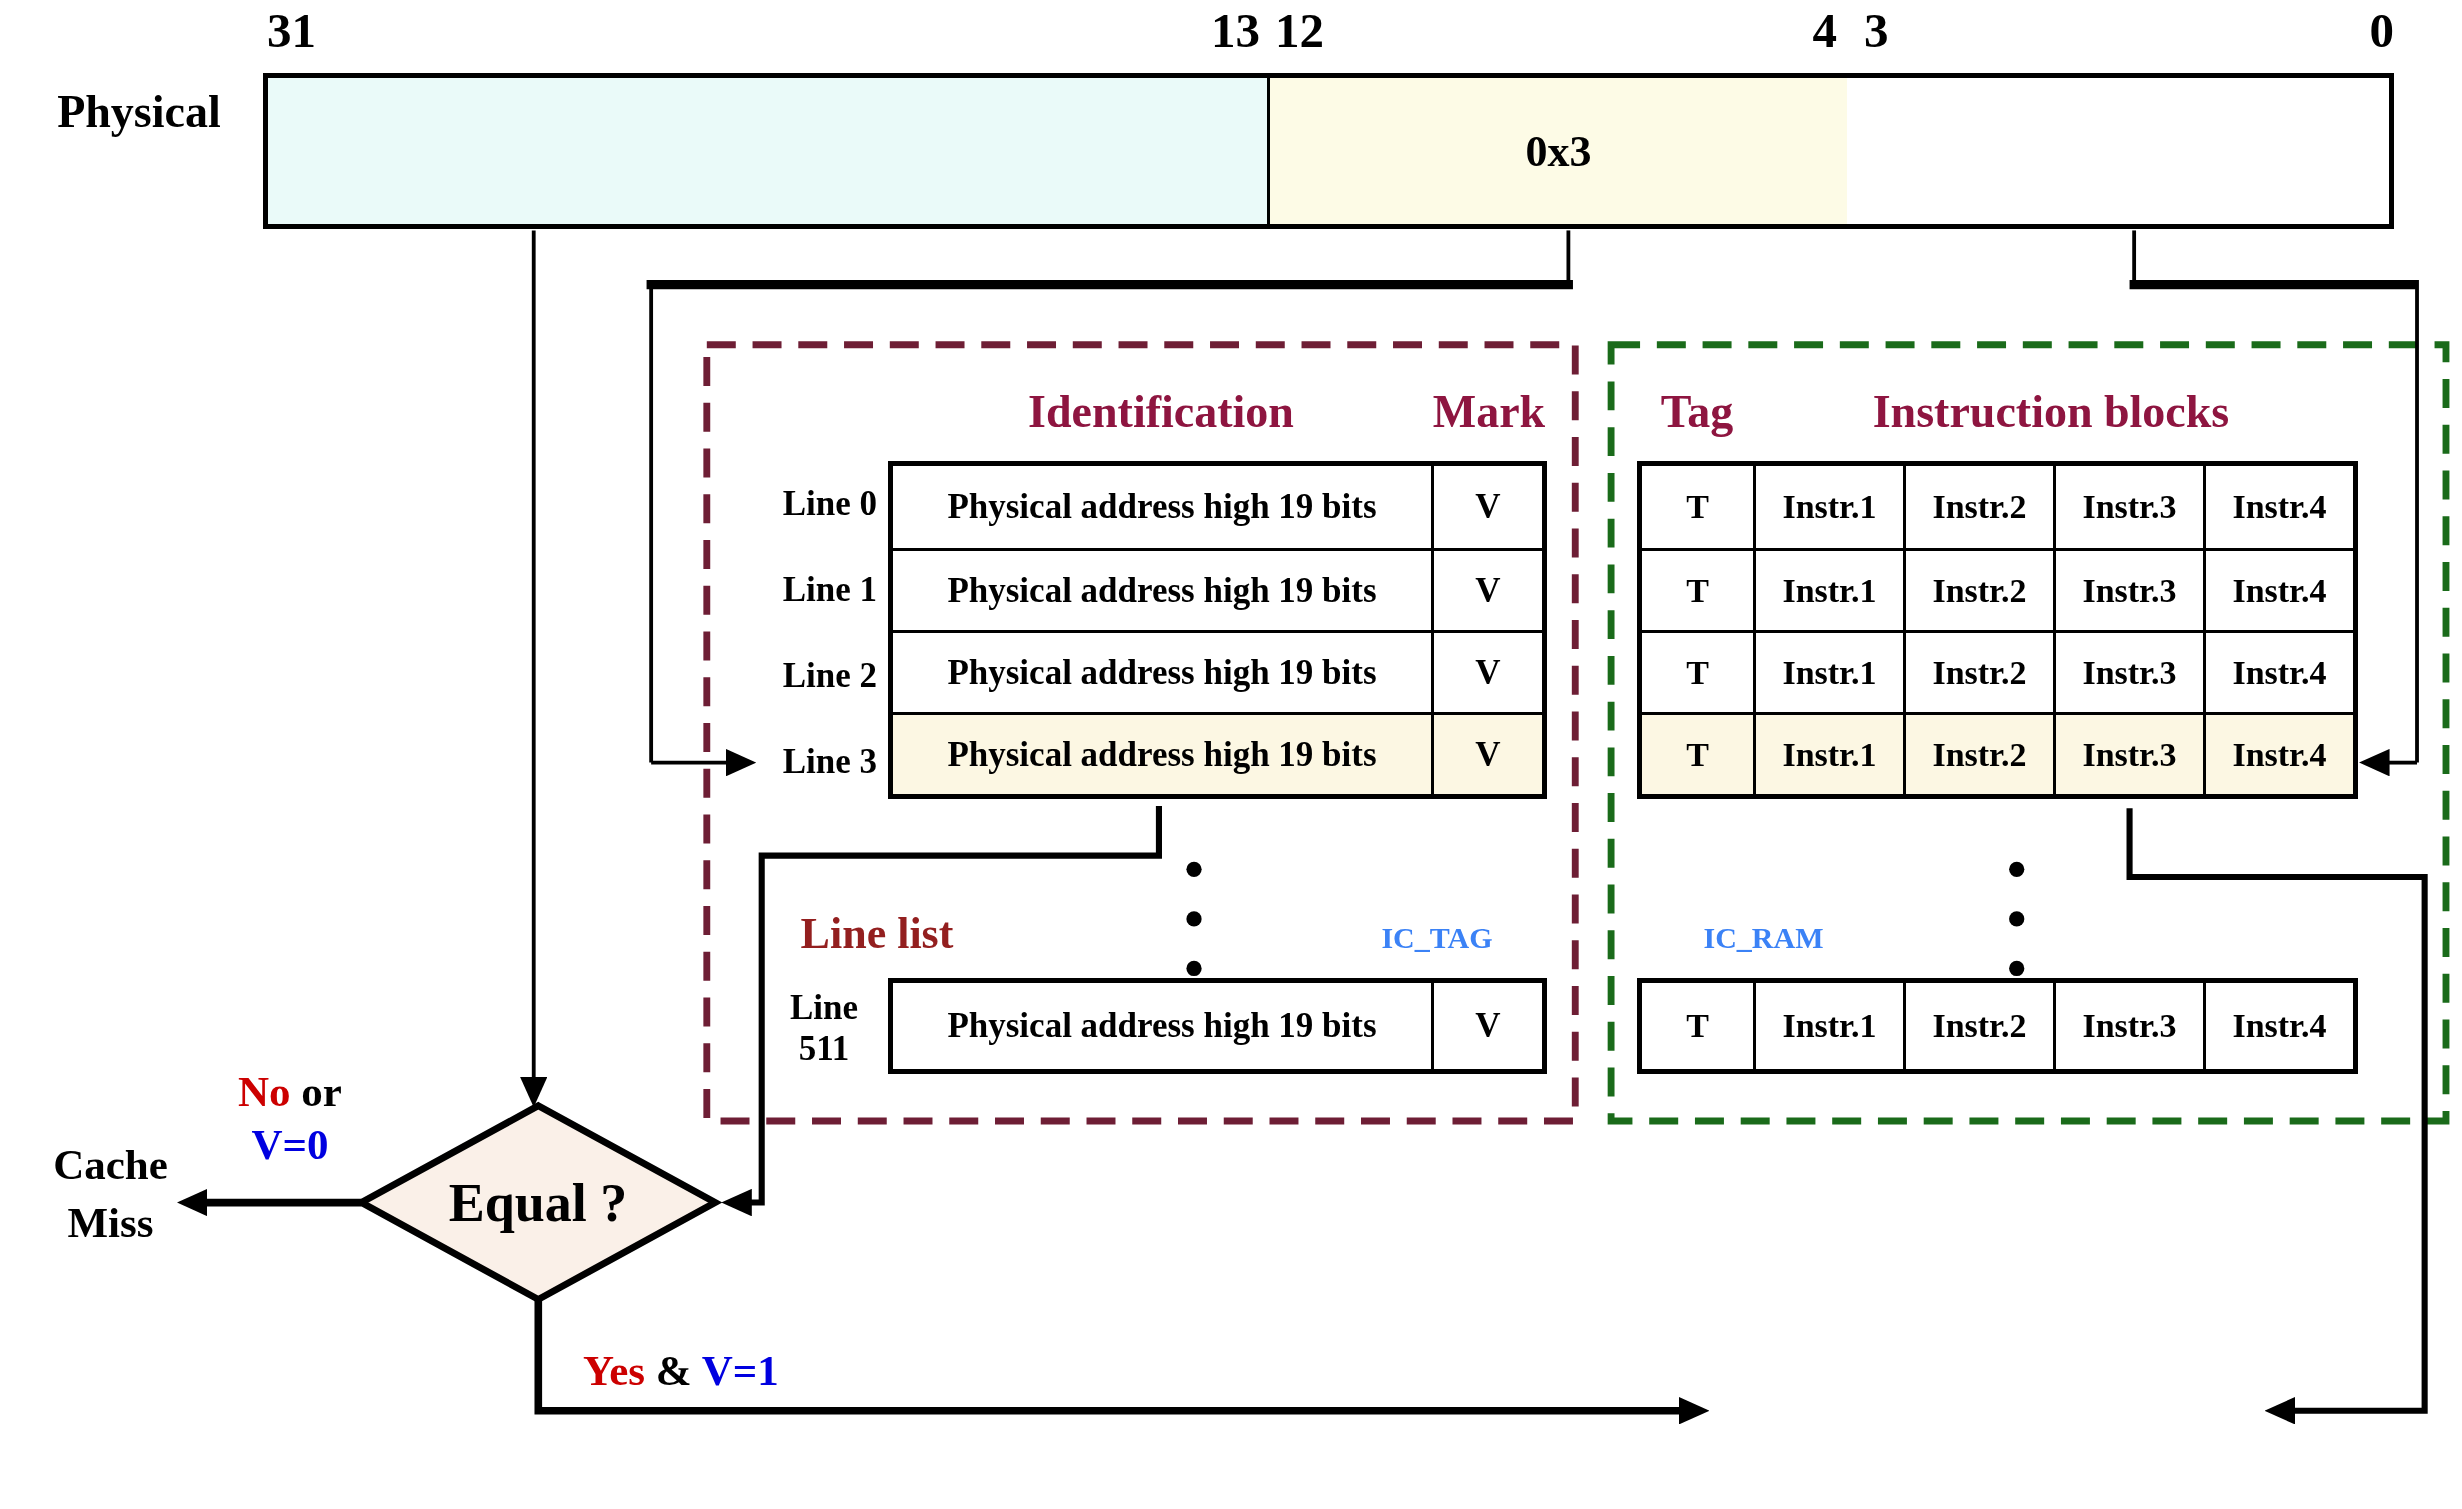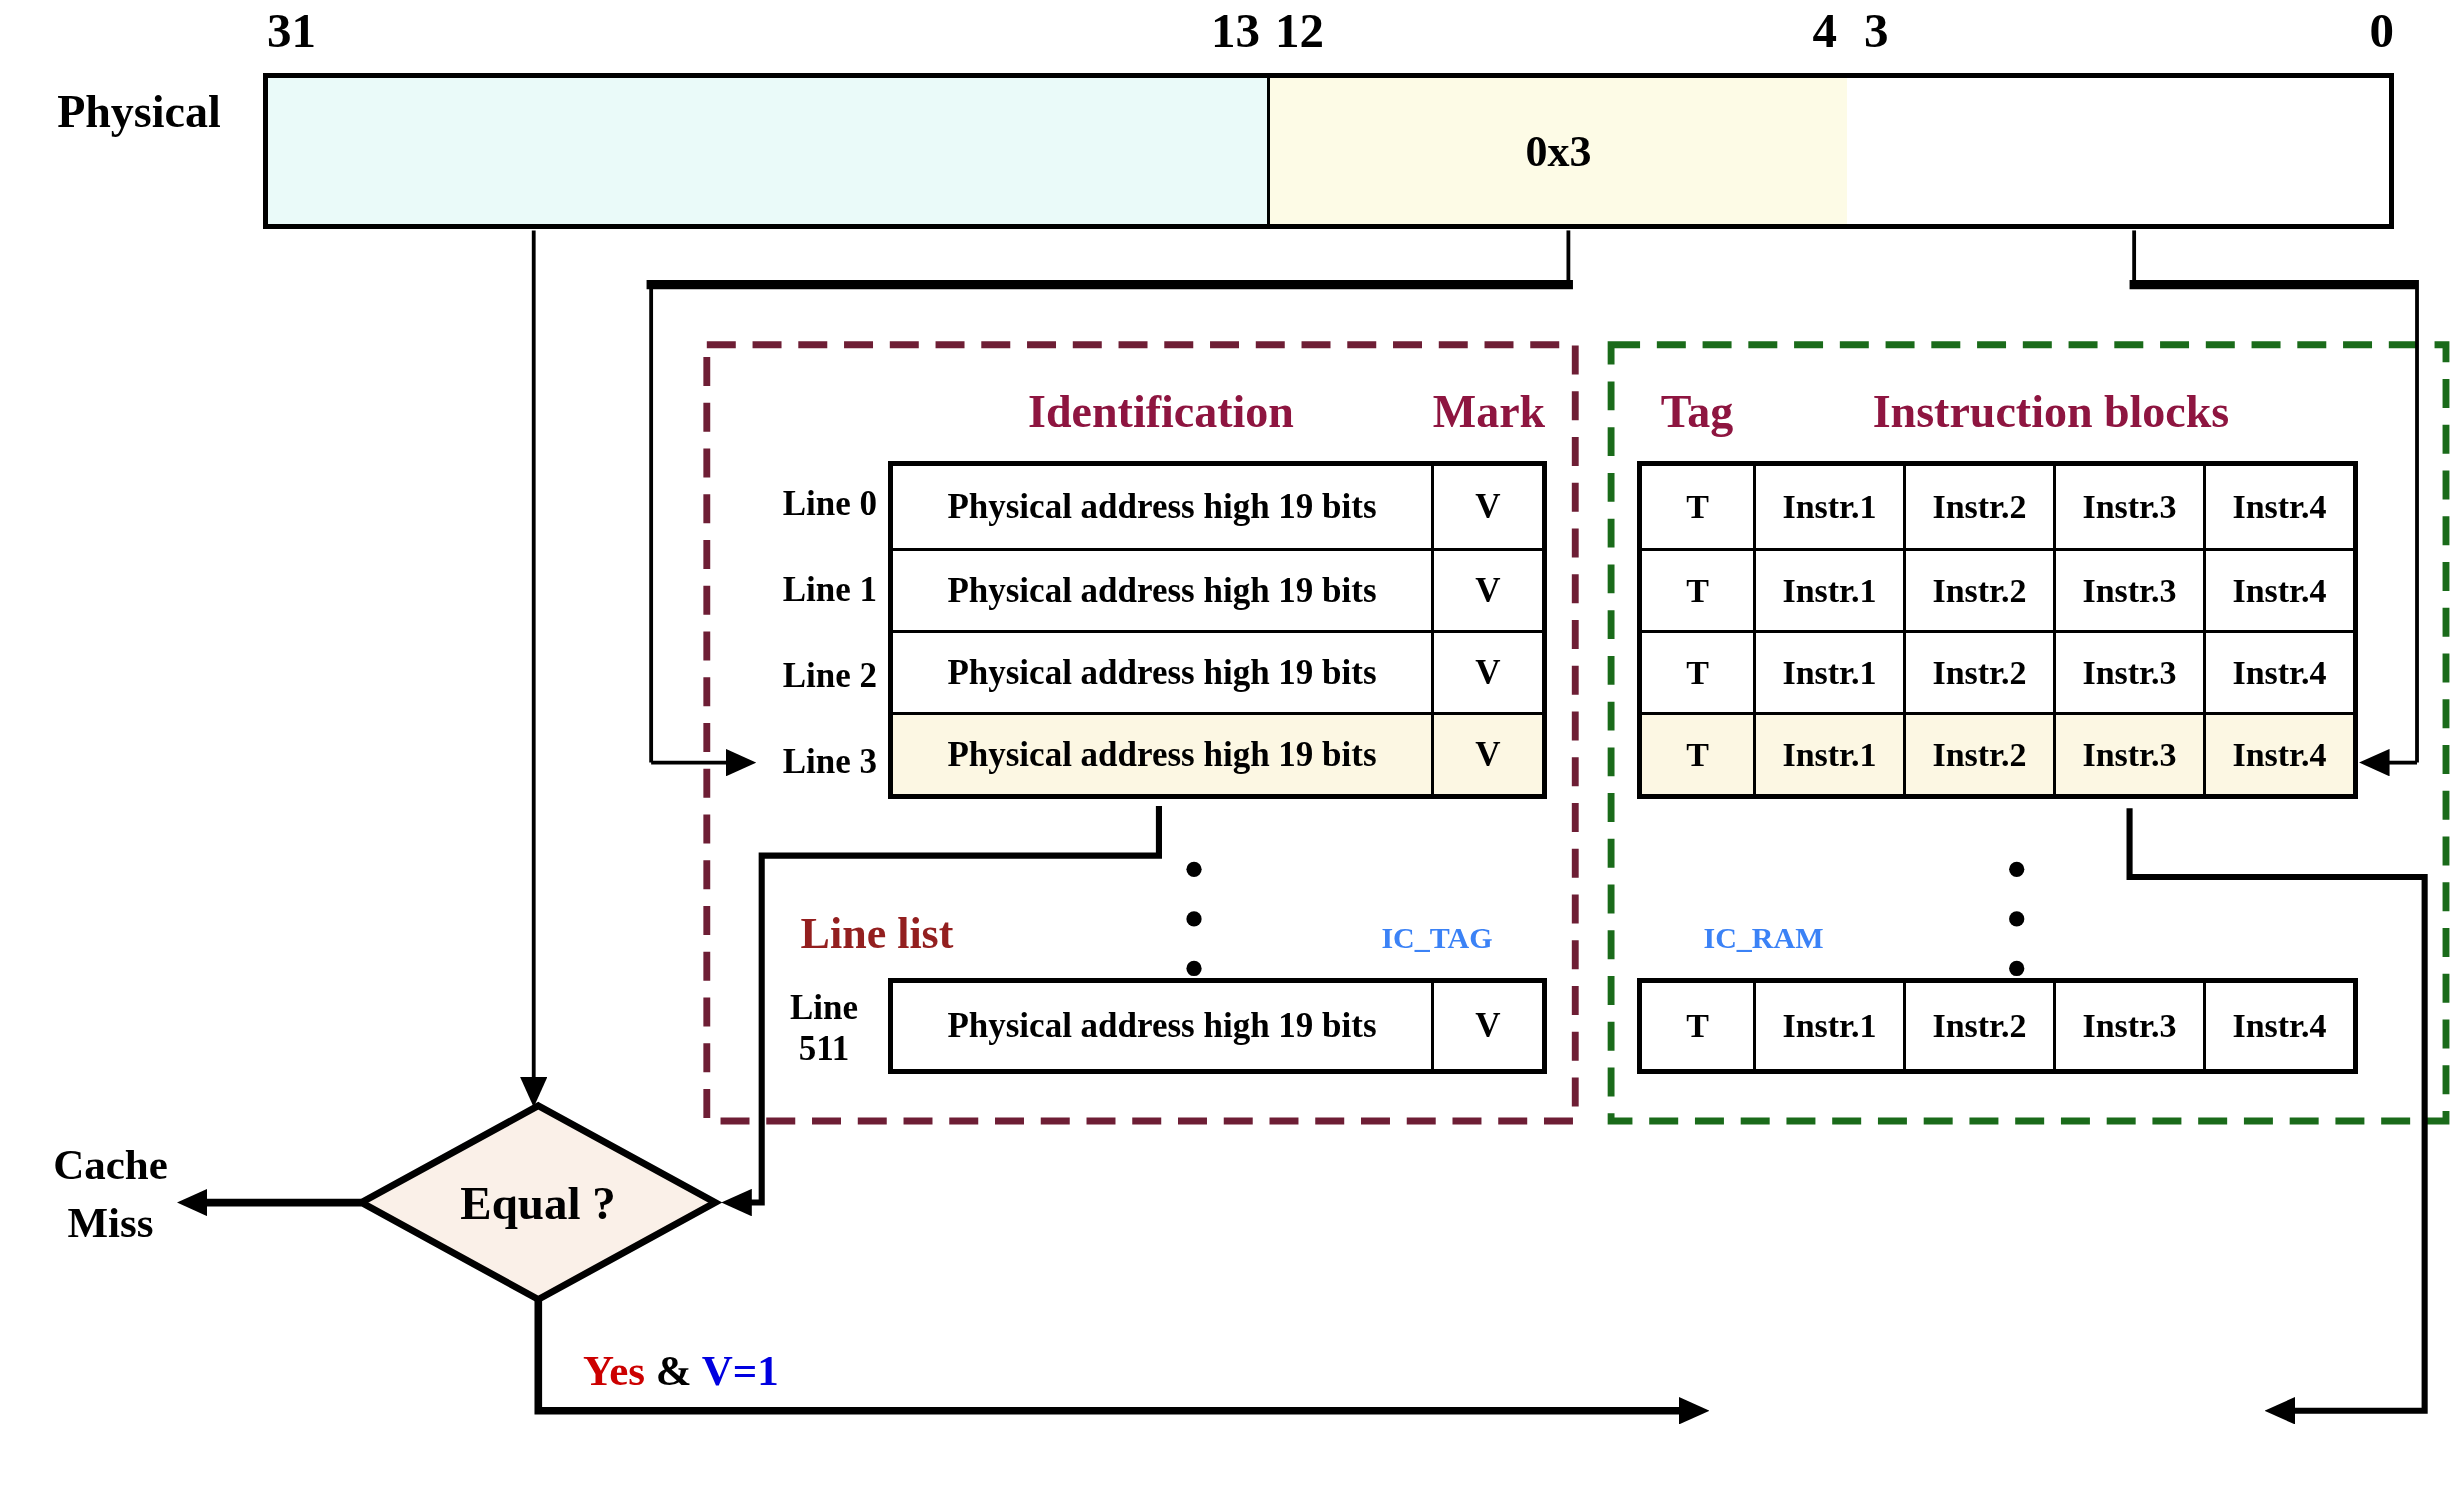--- a/index.html
+++ b/index.html
@@ -45,21 +45,21 @@
   .tag-row .addr-cell{flex:1;}
   .tag-row .v-cell{flex:0 0 111px;}
   .ram-row{height:82px;}
   .ram-row .tcell{font-size:34px;}
   .ram-row .t-cell{flex:0 0 111px;}
   .ram-row .i-cell{flex:1;}
   .hl{background:var(--highlight);}
   .row-label{font-size:35px;justify-content:flex-end;text-align:right;}
   .line511{font-size:35px;line-height:41px;text-align:center;}
   
-  .equal-text{font-size:47px;}
+  .equal-text{font-size:54px;}
   .phrase{font-size:43px;line-height:53px;text-align:center;white-space:nowrap;}
   .red{color:var(--red);} .blue{color:var(--blue);}
   .result-box{background:var(--result-fill);border:6.1px solid #000;font-size:44px;}
 </style>
 </head>
 <body>
 
 <div class="canvas">
 
   <svg class="wires" viewBox="0 0 3229 1980">
@@ -199,20 +199,26 @@
       <div class="tcell t-cell">T</div>
       <div class="tcell i-cell">Instr.1</div>
       <div class="tcell i-cell">Instr.2</div>
       <div class="tcell i-cell">Instr.3</div>
       <div class="tcell i-cell">Instr.4</div>
     </div>
   </div>
 
   <div class="abs ctr equal-text" style="left:361px;top:1107px;width:354px;height:191px;">Equal ?</div>
 
+  <div class="abs phrase" style="left:183px;top:1065px;width:214px;">
+    <div>
+      <span class="red">No</span><span> or</span>
+    </div>
+    <div class="blue">V=0</div>
+  </div>
 
   <div class="abs phrase" style="left:23px;top:1136px;width:175px;line-height:58px;">
     <div>Cache</div>
     <div>Miss</div>
   </div>
 
   <div class="abs phrase" style="left:583px;top:1344px;">
     <span class="red">Yes</span><span> &amp; </span><span class="blue">V=1</span>
   </div>
 

